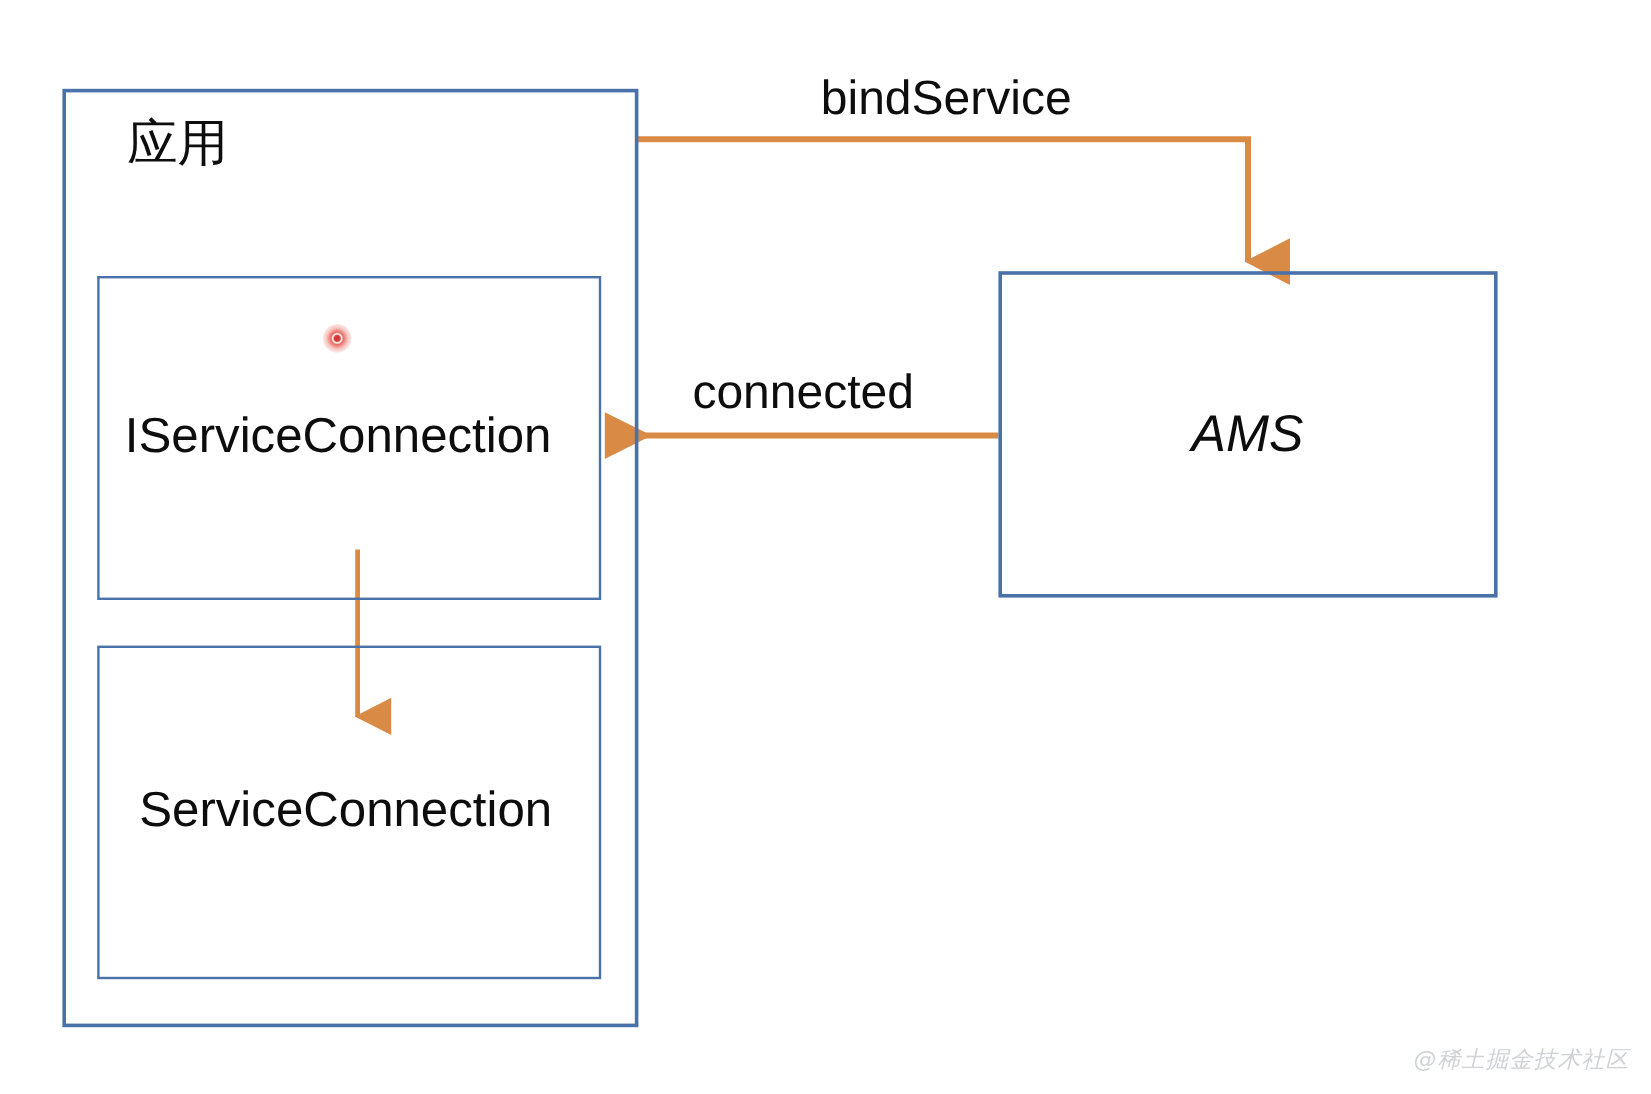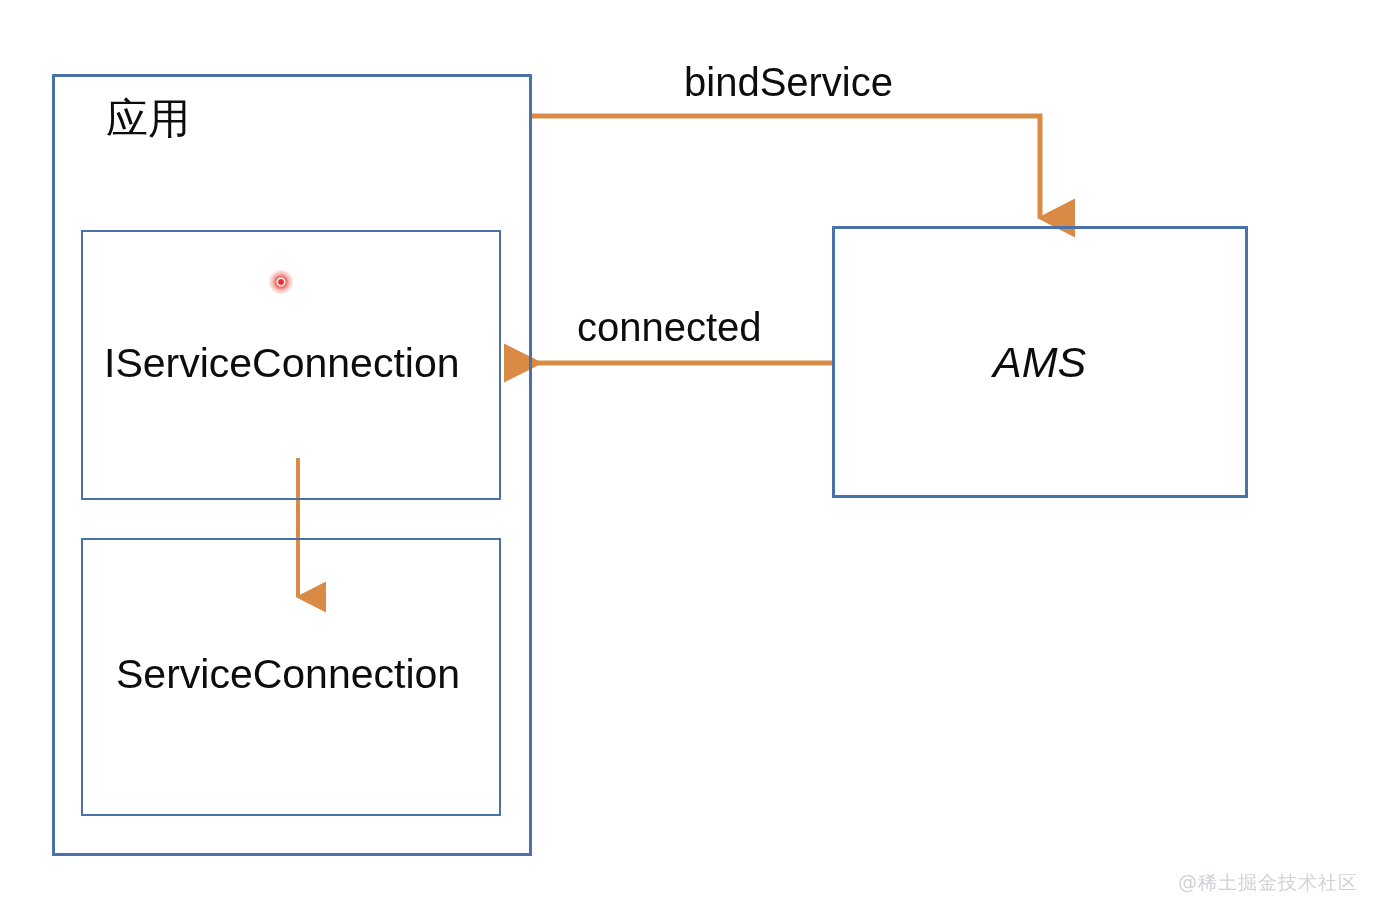--- a/index.html
+++ b/index.html
@@ -98,20 +98,21 @@
   
   #watermark {
     position: absolute;
     right: 18px;
     bottom: 16px;
     font-size: 19px;
     color: #cfd2d6;
     letter-spacing: 1px;
     white-space: nowrap;
     font-family: "DejaVu Sans", "Liberation Sans", sans-serif;
+    font-style: italic;
   }
 </style>
 </head>
 <body>
 
 <div id="canvas">
 
   <svg id="arrow-layer" width="1376" height="912" viewBox="0 0 1376 912" xmlns="http://www.w3.org/2000/svg">
     <defs>
       <marker id="arrowhead-down" markerWidth="9" markerHeight="9" refX="4.5" refY="7.6" orient="auto" markerUnits="strokeWidth">

